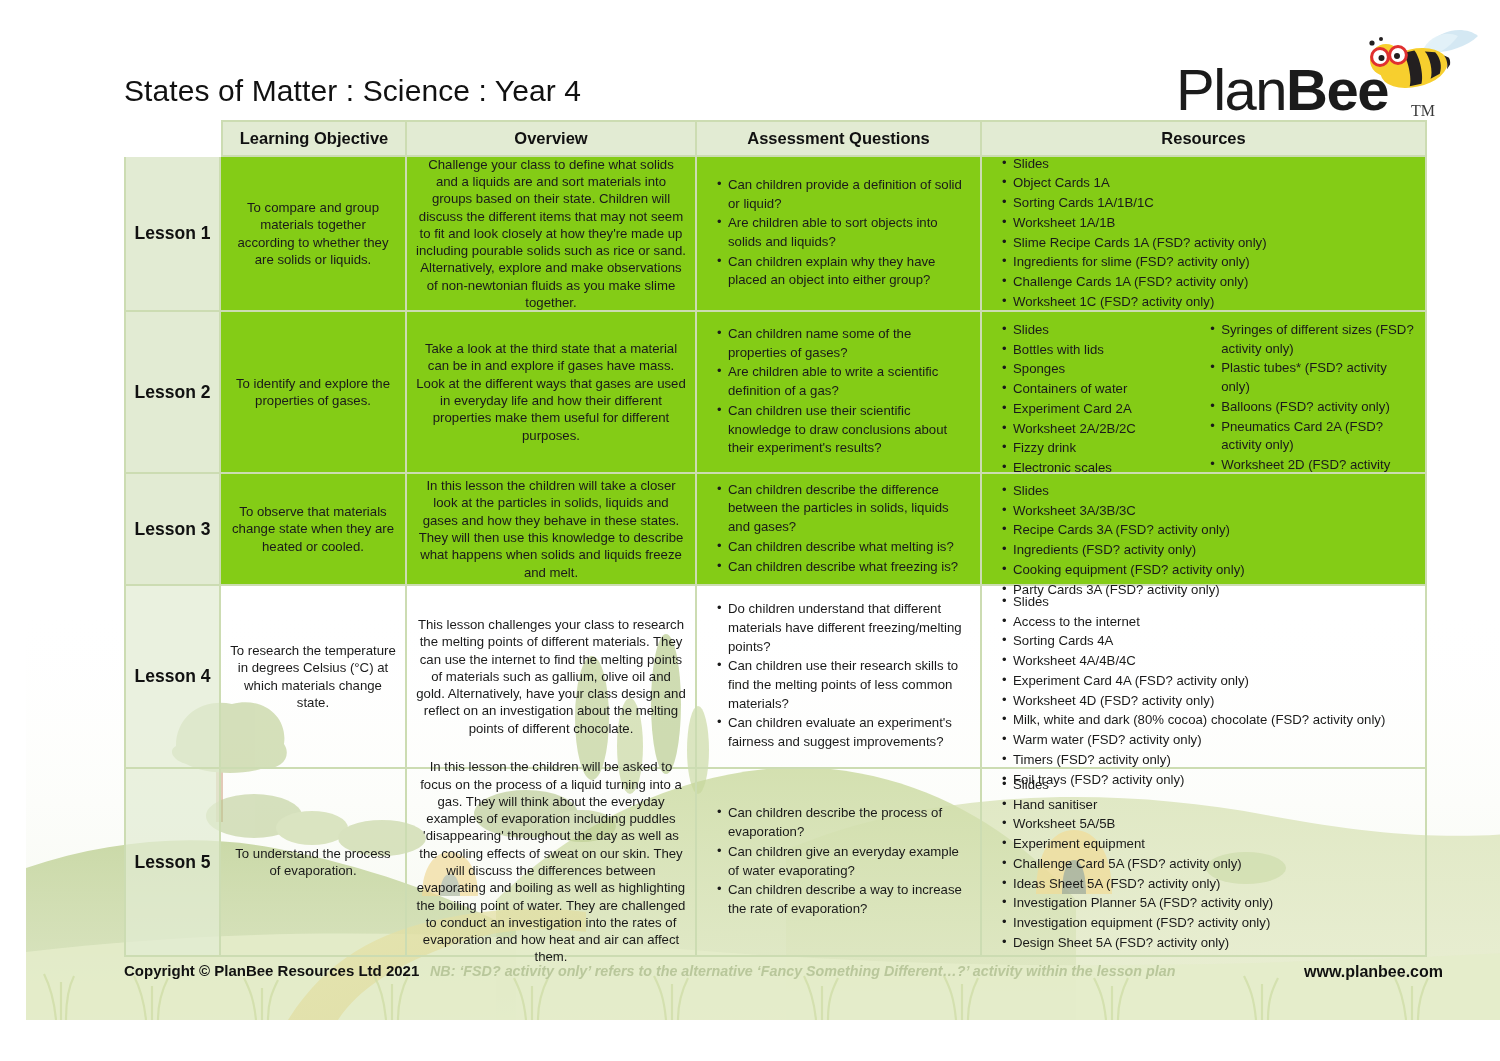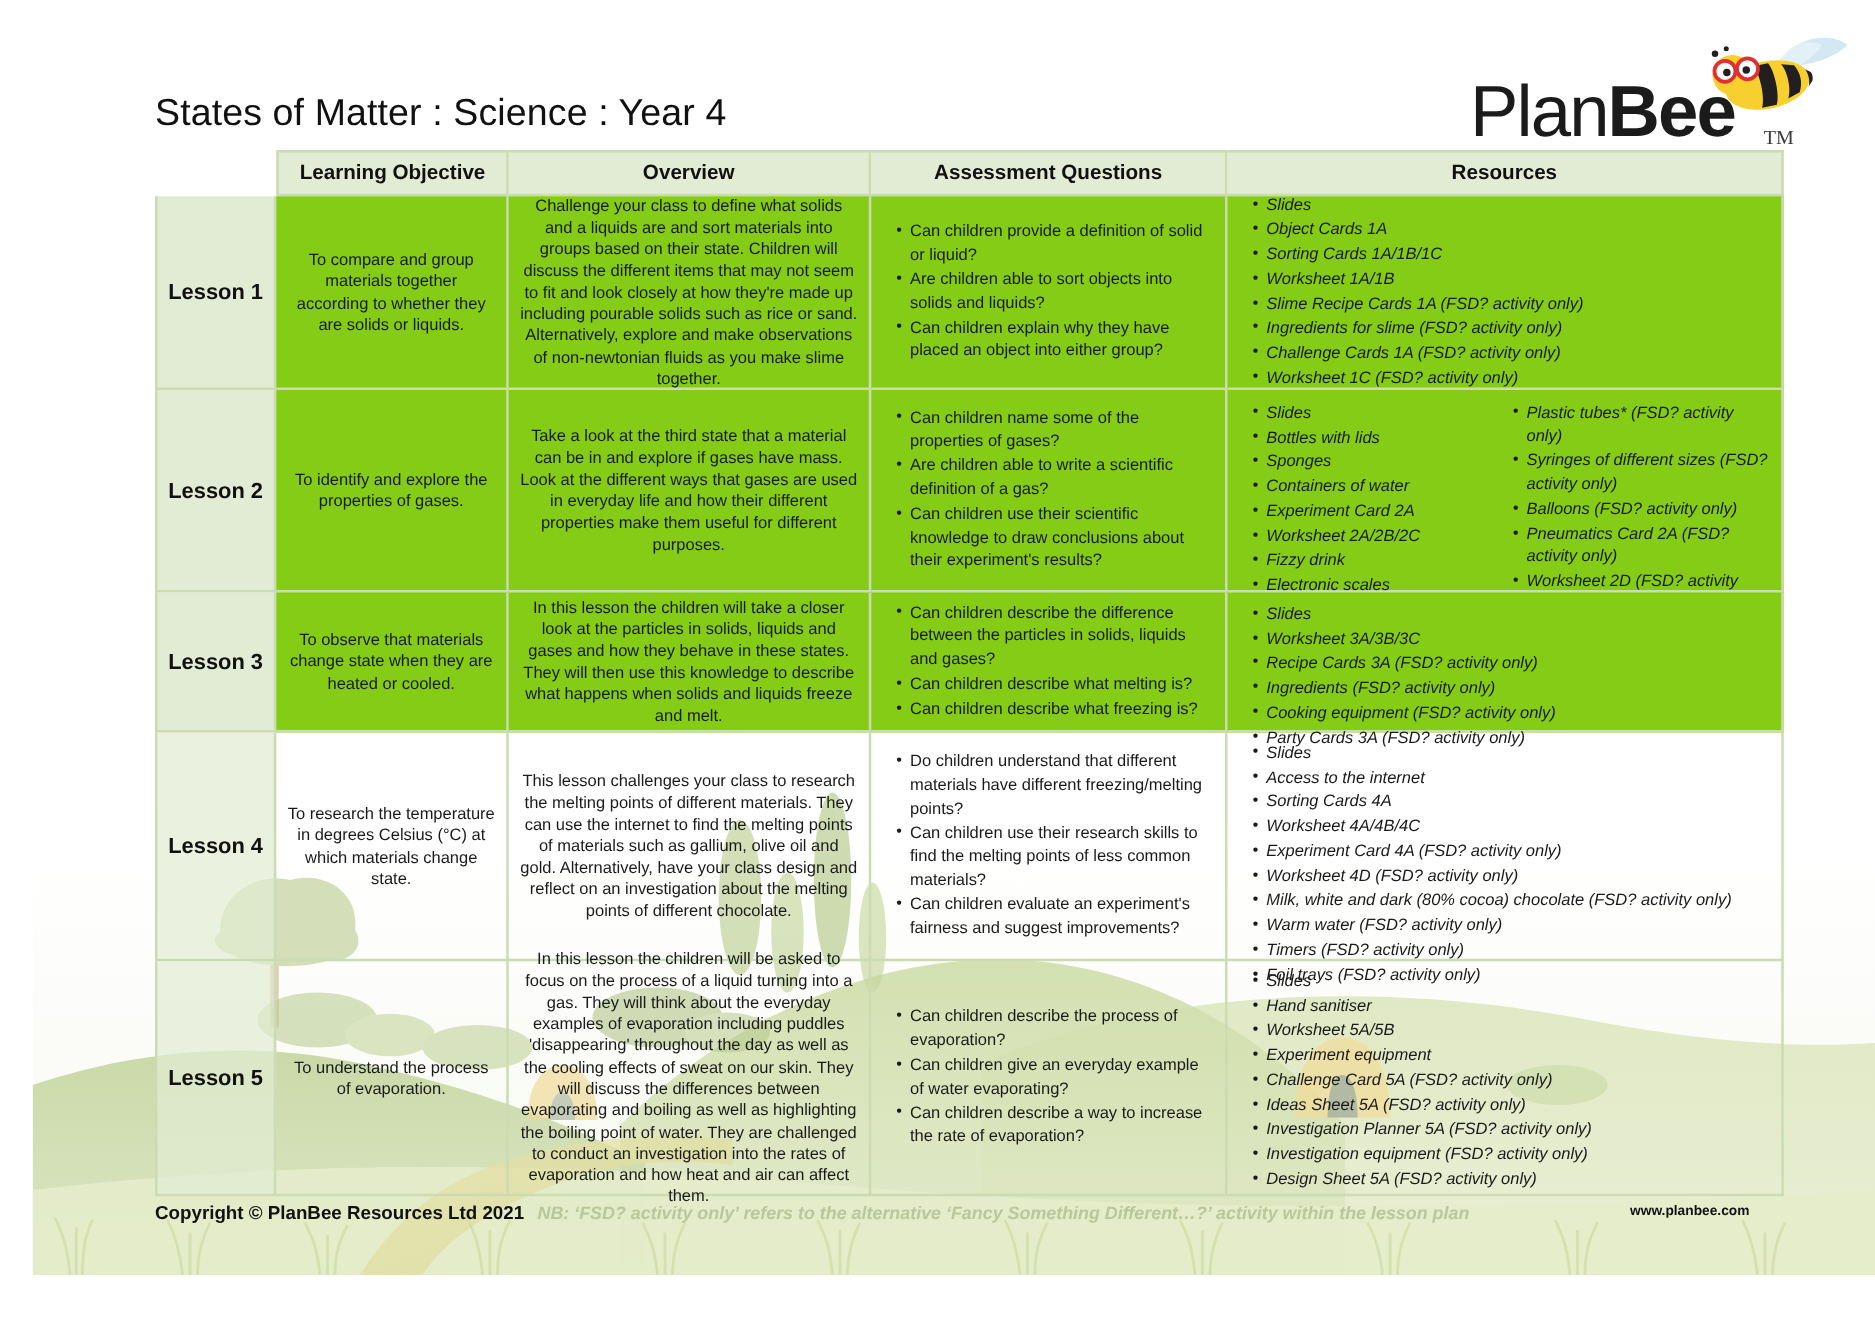--- a/index.html
+++ b/index.html
@@ -194,21 +194,21 @@
     font-size: 13px;
     color: #1a1a1a;
   }
 
   .res-wrap {
     display: flex;
     width: 100%;
     align-items: flex-start;
     box-sizing: border-box;
   }
-  .res-col { flex: 0 0 auto; font-style: italic; }
+  .res-col { flex: 0 0 auto; }
   .res-col.single { width: 100%; }
   .res-col.half-a { width: 47%; }
   .res-col.half-b { width: 53%; }
 
   .aq-wrap { width: 100%; }
 
   
   .translucent .c-lo,
   .translucent .c-ov,
   .translucent .c-aq,
@@ -248,21 +248,21 @@
     font-size: 14.3px;
     font-style: italic;
     font-weight: 700;
     color: #b9c79b;
     white-space: nowrap;
   }
   #site-url {
     position: absolute;
     left: 1278px;
     top: 3px;
-    font-size: 11px;
+    font-size: 16px;
     font-weight: 700;
     color: #111;
     white-space: nowrap;
   }
 </style>
 </head>
 <body>
 
 <div id="page">
 
@@ -452,22 +452,22 @@
                 <li>Sponges</li>
                 <li>Containers of water</li>
                 <li>Experiment Card 2A</li>
                 <li>Worksheet 2A/2B/2C</li>
                 <li>Fizzy drink</li>
                 <li>Electronic scales</li>
               </ul>
             </div>
         <div class="res-col half-b">
               <ul class="bullets">
+                <li>Syringes of different sizes (FSD? activity only)</li>
                 <li>Plastic tubes* (FSD? activity only)</li>
-                <li>Syringes of different sizes (FSD? activity only)</li>
                 <li>Balloons (FSD? activity only)</li>
                 <li>Pneumatics Card 2A (FSD? activity only)</li>
                 <li>Worksheet 2D (FSD? activity only)</li>
               </ul>
             </div>
       </div>
         </div>
     </div>
 
     <div class="row body-row opaque" style="height:112px">

